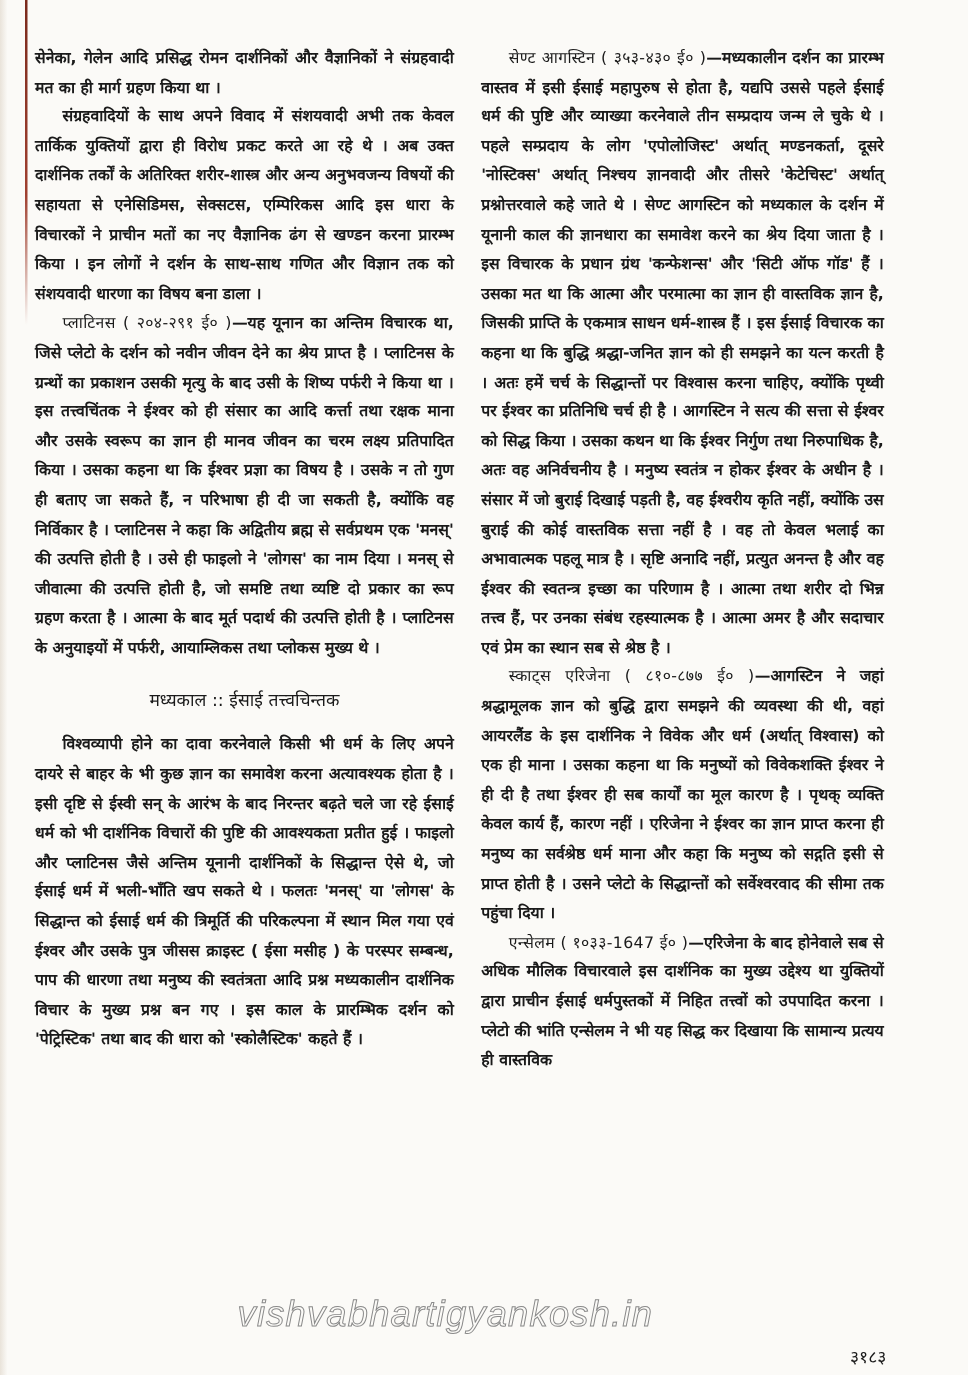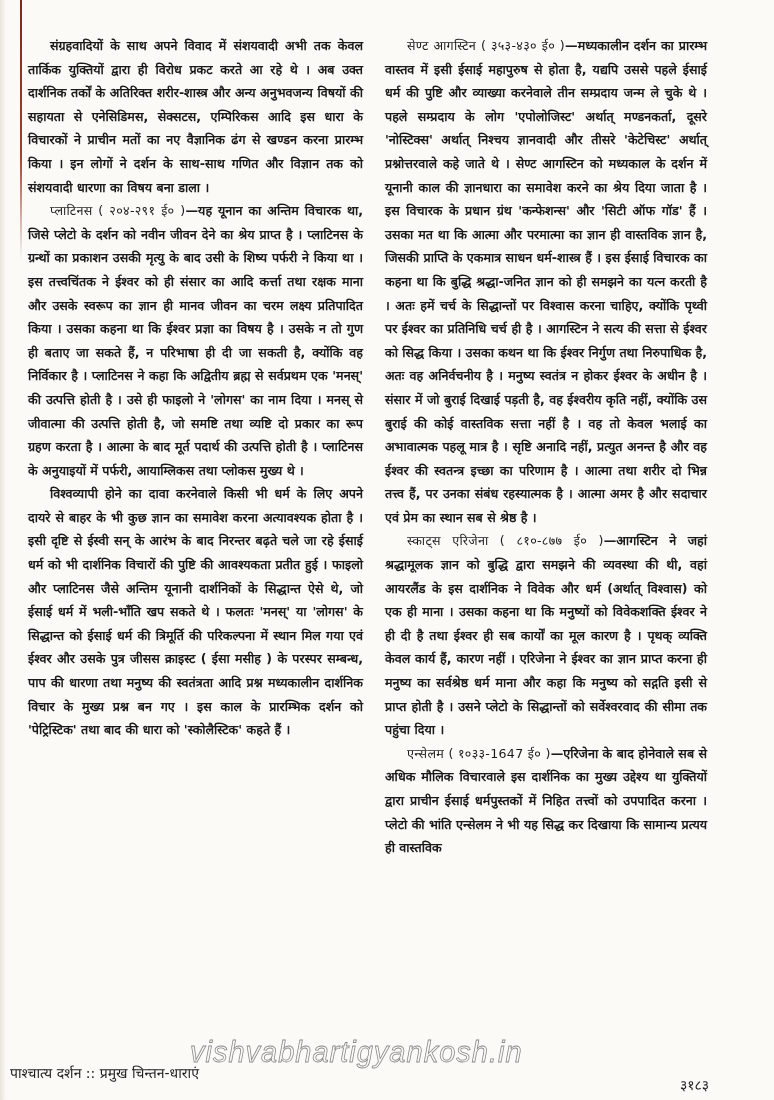--- a/index.html
+++ b/index.html
@@ -45,41 +45,44 @@
       -webkit-text-stroke: 0.8px #8a8a8a;
     }
   </style>
 </head>
 <body>
 
 <div class="edge-line2"></div>
 <div class="edge-line"></div>
 
 <div class="column col-left">
+  <p class="para">
+    <span class="lead"></span><span>सेनेका, गेलेन आदि प्रसिद्ध रोमन दार्शनिकों और वैज्ञानिकों ने संग्रहवादी मत का ही मार्ग ग्रहण किया था ।</span>
+  </p>
   <p class="para indent">
     <span class="lead"></span><span>संग्रहवादियों के साथ अपने विवाद में संशयवादी अभी तक केवल तार्किक युक्तियों द्वारा ही विरोध प्रकट करते आ रहे थे । अब उक्त दार्शनिक तर्कों के अतिरिक्त शरीर-शास्त्र और अन्य अनुभवजन्य विषयों की सहायता से एनेसिडिमस, सेक्सटस, एम्पिरिकस आदि इस धारा के विचारकों ने प्राचीन मतों का नए वैज्ञानिक ढंग से खण्डन करना प्रारम्भ किया । इन लोगों ने दर्शन के साथ-साथ गणित और विज्ञान तक को संशयवादी धारणा का विषय बना डाला ।</span>
   </p>
   <p class="para indent">
     <span class="lead">प्लाटिनस ( २०४-२९१ ई० )</span><span>—यह यूनान का अन्तिम विचारक था, जिसे प्लेटो के दर्शन को नवीन जीवन देने का श्रेय प्राप्त है । प्लाटिनस के ग्रन्थों का प्रकाशन उसकी मृत्यु के बाद उसी के शिष्य पर्फरी ने किया था । इस तत्त्वचिंतक ने ईश्वर को ही संसार का आदि कर्त्ता तथा रक्षक माना और उसके स्वरूप का ज्ञान ही मानव जीवन का चरम लक्ष्य प्रतिपादित किया । उसका कहना था कि ईश्वर प्रज्ञा का विषय है । उसके न तो गुण ही बताए जा सकते हैं, न परिभाषा ही दी जा सकती है, क्योंकि वह निर्विकार है । प्लाटिनस ने कहा कि अद्वितीय ब्रह्म से सर्वप्रथम एक 'मनस्' की उत्पत्ति होती है । उसे ही फाइलो ने 'लोगस' का नाम दिया । मनस् से जीवात्मा की उत्पत्ति होती है, जो समष्टि तथा व्यष्टि दो प्रकार का रूप ग्रहण करता है । आत्मा के बाद मूर्त पदार्थ की उत्पत्ति होती है । प्लाटिनस के अनुयाइयों में पर्फरी, आयाम्लिकस तथा प्लोकस मुख्य थे ।</span>
   </p>
+  <div class="section-heading">मध्यकाल :: ईसाई तत्त्वचिन्तक</div>
   <p class="para indent">
     <span class="lead"></span><span>विश्वव्यापी होने का दावा करनेवाले किसी भी धर्म के लिए अपने दायरे से बाहर के भी कुछ ज्ञान का समावेश करना अत्यावश्यक होता है । इसी दृष्टि से ईस्वी सन् के आरंभ के बाद निरन्तर बढ़ते चले जा रहे ईसाई धर्म को भी दार्शनिक विचारों की पुष्टि की आवश्यकता प्रतीत हुई । फाइलो और प्लाटिनस जैसे अन्तिम यूनानी दार्शनिकों के सिद्धान्त ऐसे थे, जो ईसाई धर्म में भली-भाँति खप सकते थे । फलतः 'मनस्' या 'लोगस' के सिद्धान्त को ईसाई धर्म की त्रिमूर्ति की परिकल्पना में स्थान मिल गया एवं ईश्वर और उसके पुत्र जीसस क्राइस्ट ( ईसा मसीह ) के परस्पर सम्बन्ध, पाप की धारणा तथा मनुष्य की स्वतंत्रता आदि प्रश्न मध्यकालीन दार्शनिक विचार के मुख्य प्रश्न बन गए । इस काल के प्रारम्भिक दर्शन को 'पेट्रिस्टिक' तथा बाद की धारा को 'स्कोलैस्टिक' कहते हैं ।</span>
   </p>
 </div>
 
 <div class="column col-right">
   <p class="para indent">
     <span class="lead">सेण्ट आगस्टिन ( ३५३-४३० ई० )</span><span>—मध्यकालीन दर्शन का प्रारम्भ वास्तव में इसी ईसाई महापुरुष से होता है, यद्यपि उससे पहले ईसाई धर्म की पुष्टि और व्याख्या करनेवाले तीन सम्प्रदाय जन्म ले चुके थे । पहले सम्प्रदाय के लोग 'एपोलोजिस्ट' अर्थात् मण्डनकर्ता, दूसरे 'नोस्टिक्स' अर्थात् निश्चय ज्ञानवादी और तीसरे 'केटेचिस्ट' अर्थात् प्रश्नोत्तरवाले कहे जाते थे । सेण्ट आगस्टिन को मध्यकाल के दर्शन में यूनानी काल की ज्ञानधारा का समावेश करने का श्रेय दिया जाता है । इस विचारक के प्रधान ग्रंथ 'कन्फेशन्स' और 'सिटी ऑफ गॉड' हैं । उसका मत था कि आत्मा और परमात्मा का ज्ञान ही वास्तविक ज्ञान है, जिसकी प्राप्ति के एकमात्र साधन धर्म-शास्त्र हैं । इस ईसाई विचारक का कहना था कि बुद्धि श्रद्धा-जनित ज्ञान को ही समझने का यत्न करती है । अतः हमें चर्च के सिद्धान्तों पर विश्वास करना चाहिए, क्योंकि पृथ्वी पर ईश्वर का प्रतिनिधि चर्च ही है । आगस्टिन ने सत्य की सत्ता से ईश्वर को सिद्ध किया । उसका कथन था कि ईश्वर निर्गुण तथा निरुपाधिक है, अतः वह अनिर्वचनीय है । मनुष्य स्वतंत्र न होकर ईश्वर के अधीन है । संसार में जो बुराई दिखाई पड़ती है, वह ईश्वरीय कृति नहीं, क्योंकि उस बुराई की कोई वास्तविक सत्ता नहीं है । वह तो केवल भलाई का अभावात्मक पहलू मात्र है । सृष्टि अनादि नहीं, प्रत्युत अनन्त है और वह ईश्वर की स्वतन्त्र इच्छा का परिणाम है । आत्मा तथा शरीर दो भिन्न तत्त्व हैं, पर उनका संबंध रहस्यात्मक है । आत्मा अमर है और सदाचार एवं प्रेम का स्थान सब से श्रेष्ठ है ।</span>
   </p>
   <p class="para indent">
     <span class="lead">स्काट्स एरिजेना ( ८१०-८७७ ई० )</span><span>—आगस्टिन ने जहां श्रद्धामूलक ज्ञान को बुद्धि द्वारा समझने की व्यवस्था की थी, वहां आयरलैंड के इस दार्शनिक ने विवेक और धर्म (अर्थात् विश्वास) को एक ही माना । उसका कहना था कि मनुष्यों को विवेकशक्ति ईश्वर ने ही दी है तथा ईश्वर ही सब कार्यों का मूल कारण है । पृथक् व्यक्ति केवल कार्य हैं, कारण नहीं । एरिजेना ने ईश्वर का ज्ञान प्राप्त करना ही मनुष्य का सर्वश्रेष्ठ धर्म माना और कहा कि मनुष्य को सद्गति इसी से प्राप्त होती है । उसने प्लेटो के सिद्धान्तों को सर्वेश्वरवाद की सीमा तक पहुंचा दिया ।</span>
   </p>
   <p class="para indent">
     <span class="lead">एन्सेलम ( १०३३-1647 ई० )</span><span>—एरिजेना के बाद होनेवाले सब से अधिक मौलिक विचारवाले इस दार्शनिक का मुख्य उद्देश्य था युक्तियों द्वारा प्राचीन ईसाई धर्मपुस्तकों में निहित तत्त्वों को उपपादित करना । प्लेटो की भांति एन्सेलम ने भी यह सिद्ध कर दिखाया कि सामान्य प्रत्यय ही वास्तविक</span>
   </p>
 </div>
 
 <div class="watermark">vishvabhartigyankosh.in</div>
 
 <div class="footer">
-  <span class="footer-title">पाश्चात्य दर्शन :: प्रमुख चिन्तन-धाराएं</span>
   <span class="page-number">३१८३</span>
 </div>
 
 </body></html>

